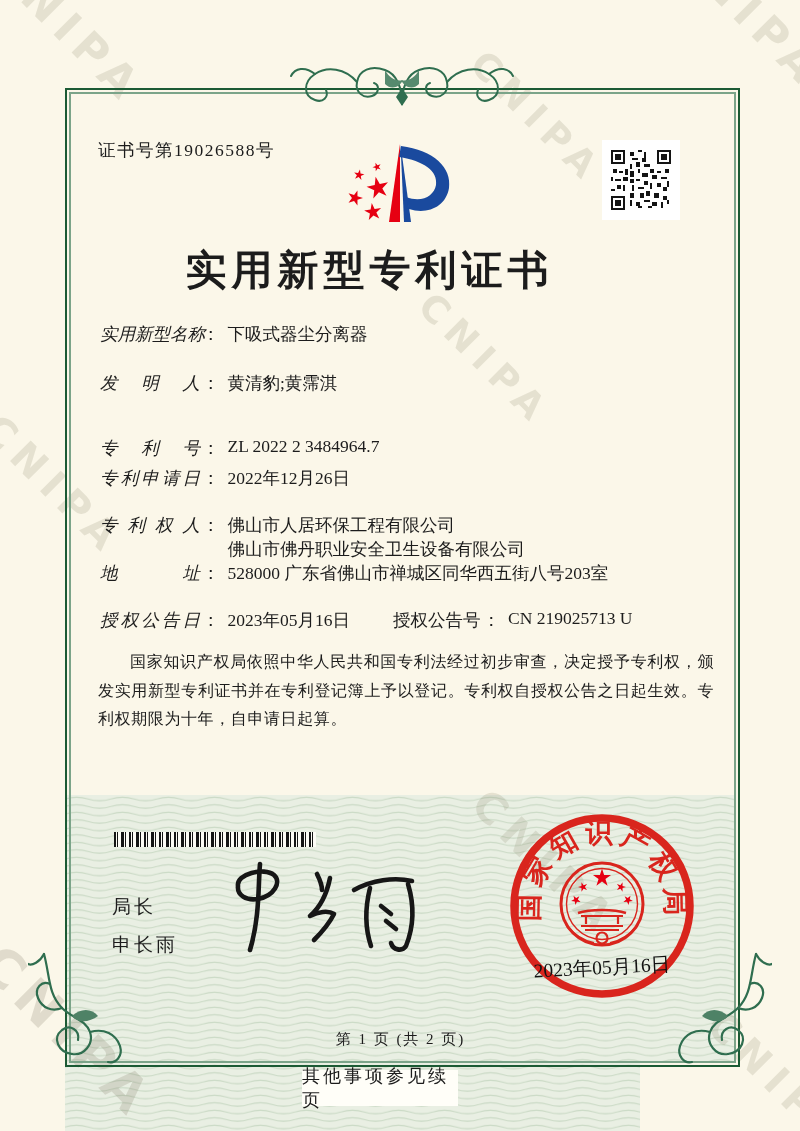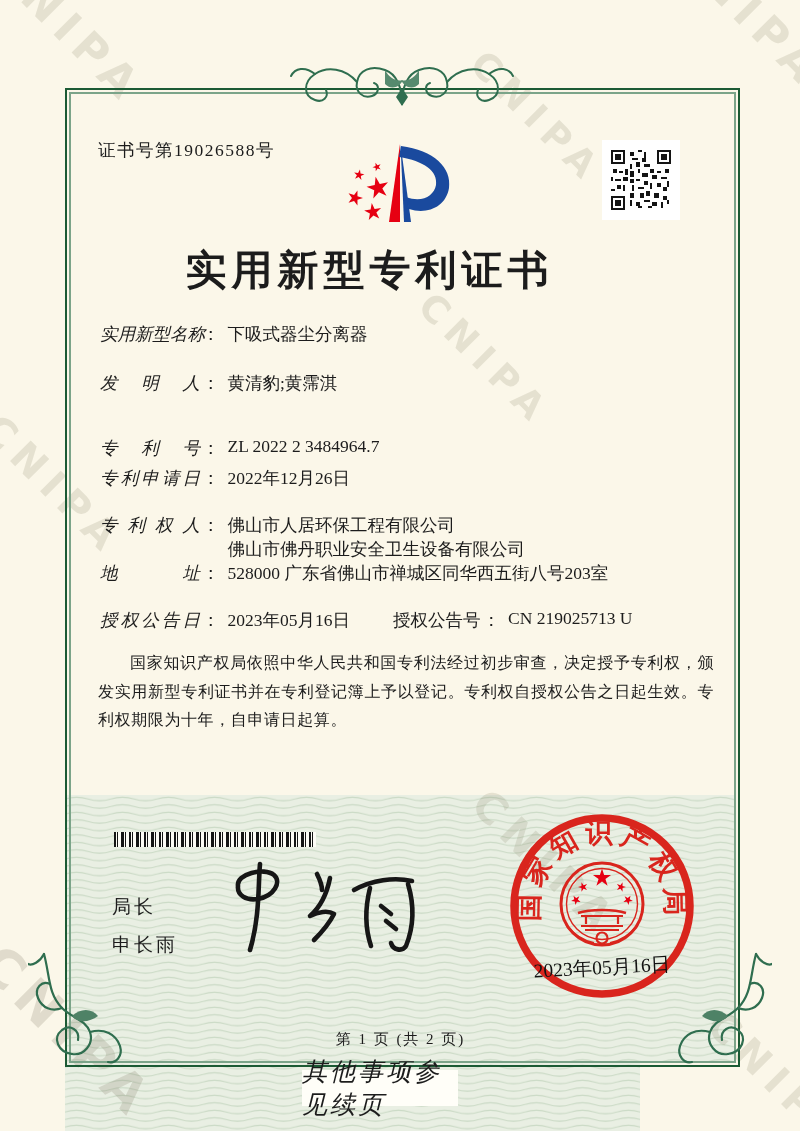--- a/index.html
+++ b/index.html
@@ -34,36 +34,36 @@
   .row{position:absolute;left:100px;width:620px;font-size:17.5px;z-index:10;white-space:nowrap;}
   .lbl{display:inline-block;width:100px;text-align:justify;text-align-last:justify;vertical-align:top;font-style:italic;}
   .colon{display:inline-block;margin:0 8px 0 2px;}
   .val{display:inline-block;vertical-align:top;}
   .val2{display:block;}
   .pair2{position:absolute;left:293px;top:0;}
 
   
   #paras{position:absolute;left:98px;top:649px;width:624px;z-index:10;}
   #paras p{margin:0 8px 5px 0;font-size:16px;line-height:28.5px;text-indent:2em;
-           letter-spacing:0.6px;text-align:justify;}
+           letter-spacing:0.6px;text-align:justify;font-family:Liberation Mono, monospace;}
 
   
   #barcode{position:absolute;left:114px;top:832px;width:202px;height:15px;z-index:10;
      background:repeating-linear-gradient(90deg,#151515 0 2px,#fdfcf6 2px 3px,#151515 3px 4px,
         #fdfcf6 4px 7px,#151515 7px 10px,#fdfcf6 10px 11px,#151515 11px 12px,#fdfcf6 12px 15px);}
   .sig-label{position:absolute;left:112px;font-size:19px;z-index:10;
      font-family:"Liberation Sans","DejaVu Sans",sans-serif;letter-spacing:3px;}
   #signature{position:absolute;left:222px;top:852px;z-index:11;}
   #seal{position:absolute;left:506px;top:810px;z-index:15;}
 
   #page-footer{position:absolute;left:65px;top:1030px;width:671px;text-align:center;
      font-size:15px;letter-spacing:2px;z-index:22;}
   #cont-label{position:absolute;left:302px;top:1070px;width:156px;height:36px;background:#fffef8;
      z-index:23;display:flex;align-items:center;justify-content:center;}
-  #cont-label span{font-size:25px;letter-spacing:3px;font-style:italic;}
+  #cont-label span{font-size:18px;letter-spacing:3px;}
 </style>
 </head>
 <body>
 
 <div id="page">
 
   <svg class="waves" style="left:65px;top:795px;" width="671" height="268">
     <defs>
       <pattern id="wv1" width="46" height="7.5" patternUnits="userSpaceOnUse">
         <path d="M0,4 Q11.5,0.5 23,4 T46,4" stroke="#c8d8c3" stroke-width="1" fill="none"></path>

